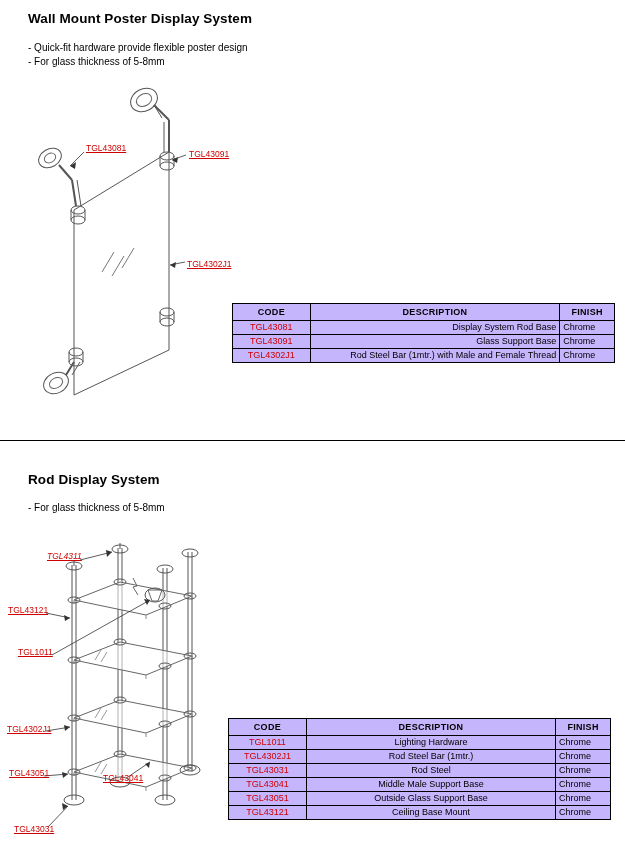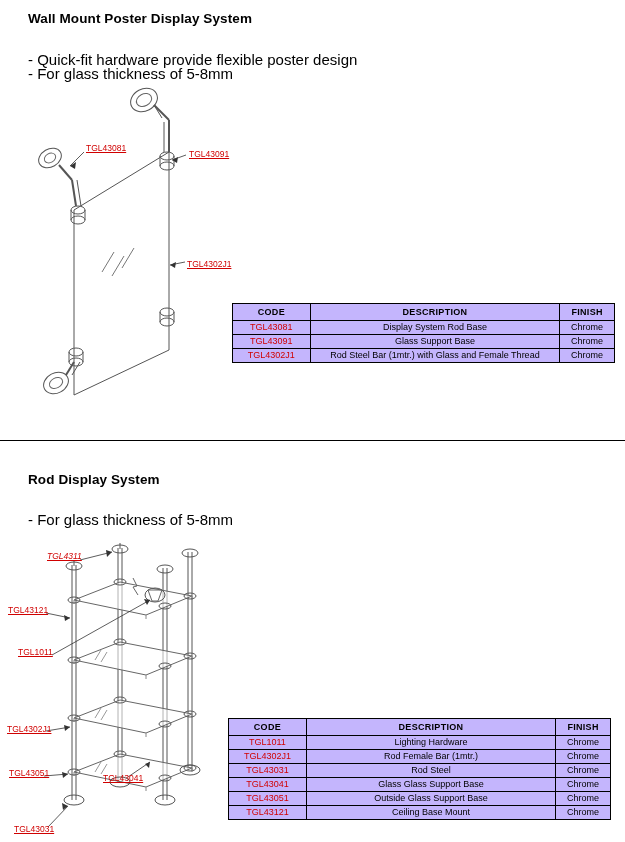--- a/index.html
+++ b/index.html
@@ -32,23 +32,22 @@
   .section-title {
     position: absolute;
     left: 24px;
     font-size: 13.5px;
     font-weight: bold;
     letter-spacing: 0.1px;
   }
   .bullets {
     position: absolute;
     left: 24px;
-    font-size: 15px;
+    font-size: 10px;
     line-height: 14px;
-    margin-top: 12px;
   }
   .bullets div { white-space: nowrap; }
 
   .divider {
     position: absolute;
     left: 0;
     width: 625px;
     height: 1px;
     background: #000000;
   }
@@ -72,27 +71,26 @@
     font-size: 9px;
     letter-spacing: 0.3px;
     height: 14px;
   }
   td.code {
     color: #d00000;
     text-align: center;
     white-space: nowrap;
   }
   td.desc {
-    text-align: center;
+    text-align: right;
     white-space: nowrap;
     overflow: hidden;
   }
   td.desc.center { text-align: center; }
   td.finish {
-    text-align: center;
     white-space: nowrap;
     margin-top: 13px;
   }
 
   
   .lbl {
     position: absolute;
     color: #d00000;
     font-size: 8.5px;
     white-space: nowrap;
@@ -200,21 +198,21 @@
           <td class="desc">Display System Rod Base</td>
           <td class="finish">Chrome</td>
         </tr>
         <tr>
           <td class="code">TGL43091</td>
           <td class="desc">Glass Support Base</td>
           <td class="finish">Chrome</td>
         </tr>
         <tr>
           <td class="code">TGL4302J1</td>
-          <td class="desc">Rod Steel Bar (1mtr.) with Glass and Female Thread</td>
+          <td class="desc">Rod Steel Bar (1mtr.) with Male and Female Thread</td>
           <td class="finish">Chrome</td>
         </tr>
       </tbody>
     </table>
   </div>
 
   <div class="divider" style="top:440px;"></div>
 
   <div class="section" id="section-2">
 
@@ -346,31 +344,31 @@
       </tr>
     </thead>
     <tbody>
       <tr>
         <td class="code">TGL1011</td>
         <td class="desc center">Lighting Hardware</td>
         <td class="finish">Chrome</td>
       </tr>
       <tr>
         <td class="code">TGL4302J1</td>
-        <td class="desc center">Rod Female Bar (1mtr.)</td>
+        <td class="desc center">Rod Steel Bar (1mtr.)</td>
         <td class="finish">Chrome</td>
       </tr>
       <tr>
         <td class="code">TGL43031</td>
         <td class="desc center">Rod Steel</td>
         <td class="finish">Chrome</td>
       </tr>
       <tr>
         <td class="code">TGL43041</td>
-        <td class="desc center">Glass Glass Support Base</td>
+        <td class="desc center">Middle Male Support Base</td>
         <td class="finish">Chrome</td>
       </tr>
       <tr>
         <td class="code">TGL43051</td>
         <td class="desc center">Outside Glass Support Base</td>
         <td class="finish">Chrome</td>
       </tr>
       <tr>
         <td class="code">TGL43121</td>
         <td class="desc center">Ceiling Base Mount</td>

